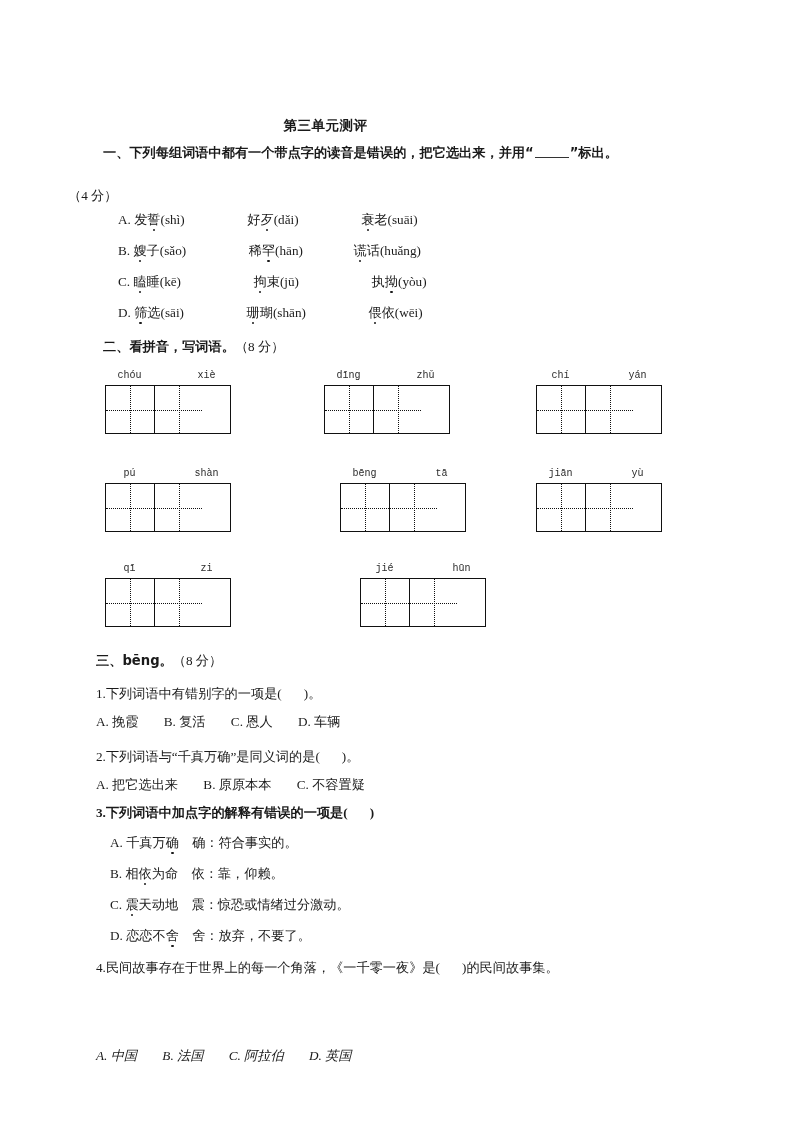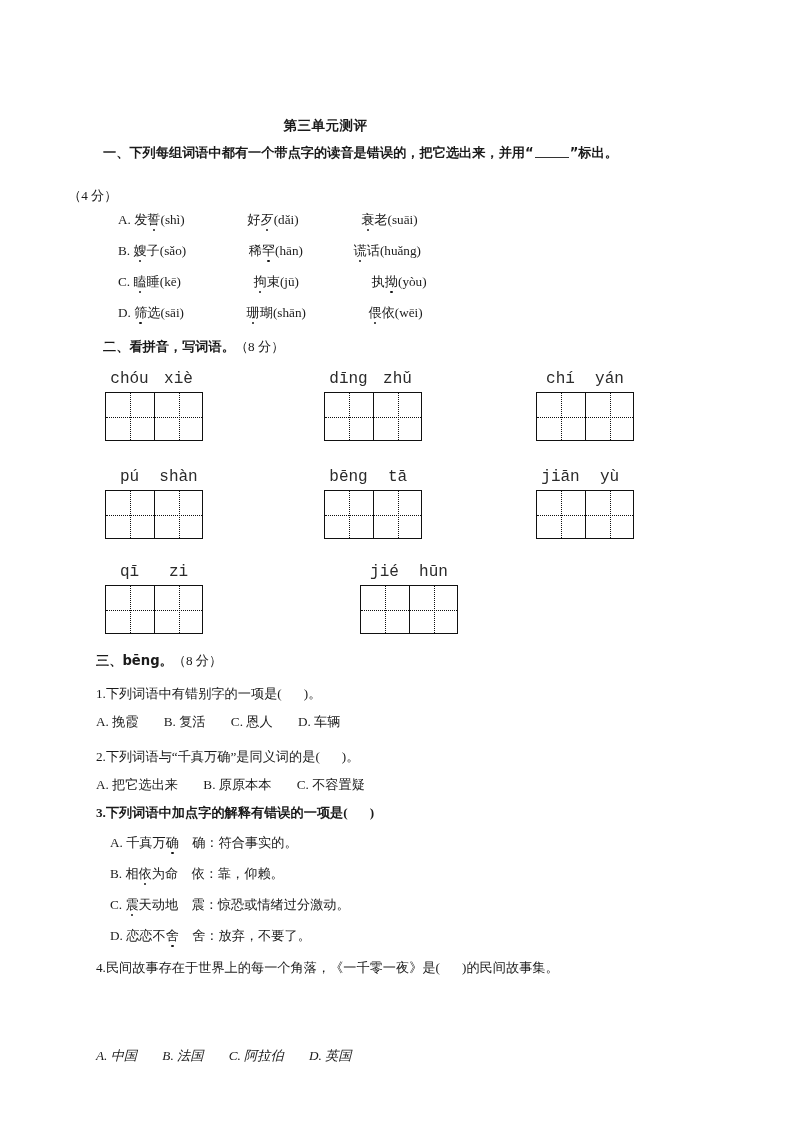--- a/index.html
+++ b/index.html
@@ -78,23 +78,24 @@
     margin-left: -1.25px;
     border-radius: 50%;
     background: #1a1a1a;
   }
 
   
   .grid-group { position: absolute; }
   .pinyin-row {
     display: flex;
     font-family: "Liberation Mono", "DejaVu Sans Mono", monospace;
-    font-size: 16px;
+    font-size: 10px;
     color: #2a2a2a;
     margin-bottom: 4px;
+    gap: 28px;
   }
   .pinyin-cell {
     width: 49px;
     text-align: center;
   }
   .tzg {
     display: flex;
     border: 1.3px solid #111;
   }
   .tzg-cell {
@@ -217,21 +218,21 @@
     <div class="pinyin-row">
       <div class="pinyin-cell">pú</div>
       <div class="pinyin-cell">shàn</div>
     </div>
     <div class="tzg">
       <div class="tzg-cell"></div>
       <div class="tzg-cell"></div>
     </div>
   </div>
 
-  <div class="grid-group" style="left:324px; top:468px;">
+  <div class="grid-group" style="left:340px; top:468px;">
     <div class="pinyin-row">
       <div class="pinyin-cell">bēng</div>
       <div class="pinyin-cell">tā</div>
     </div>
     <div class="tzg">
       <div class="tzg-cell"></div>
       <div class="tzg-cell"></div>
     </div>
   </div>
 

